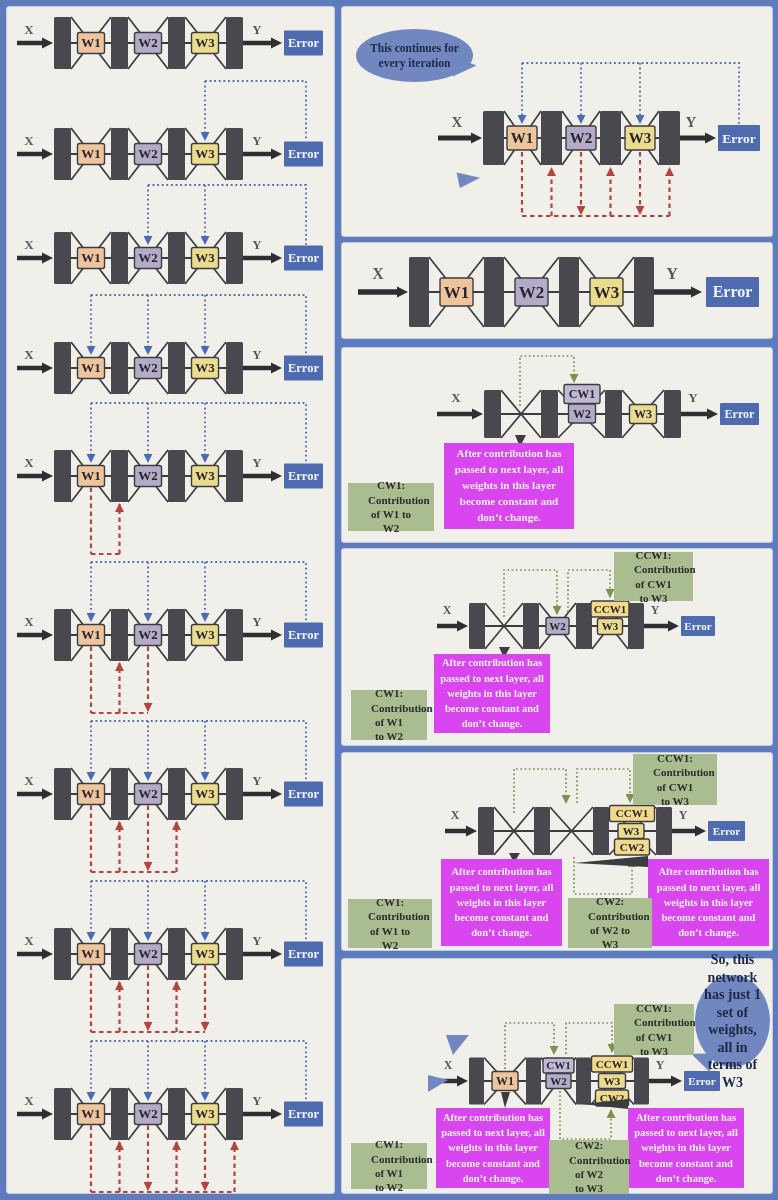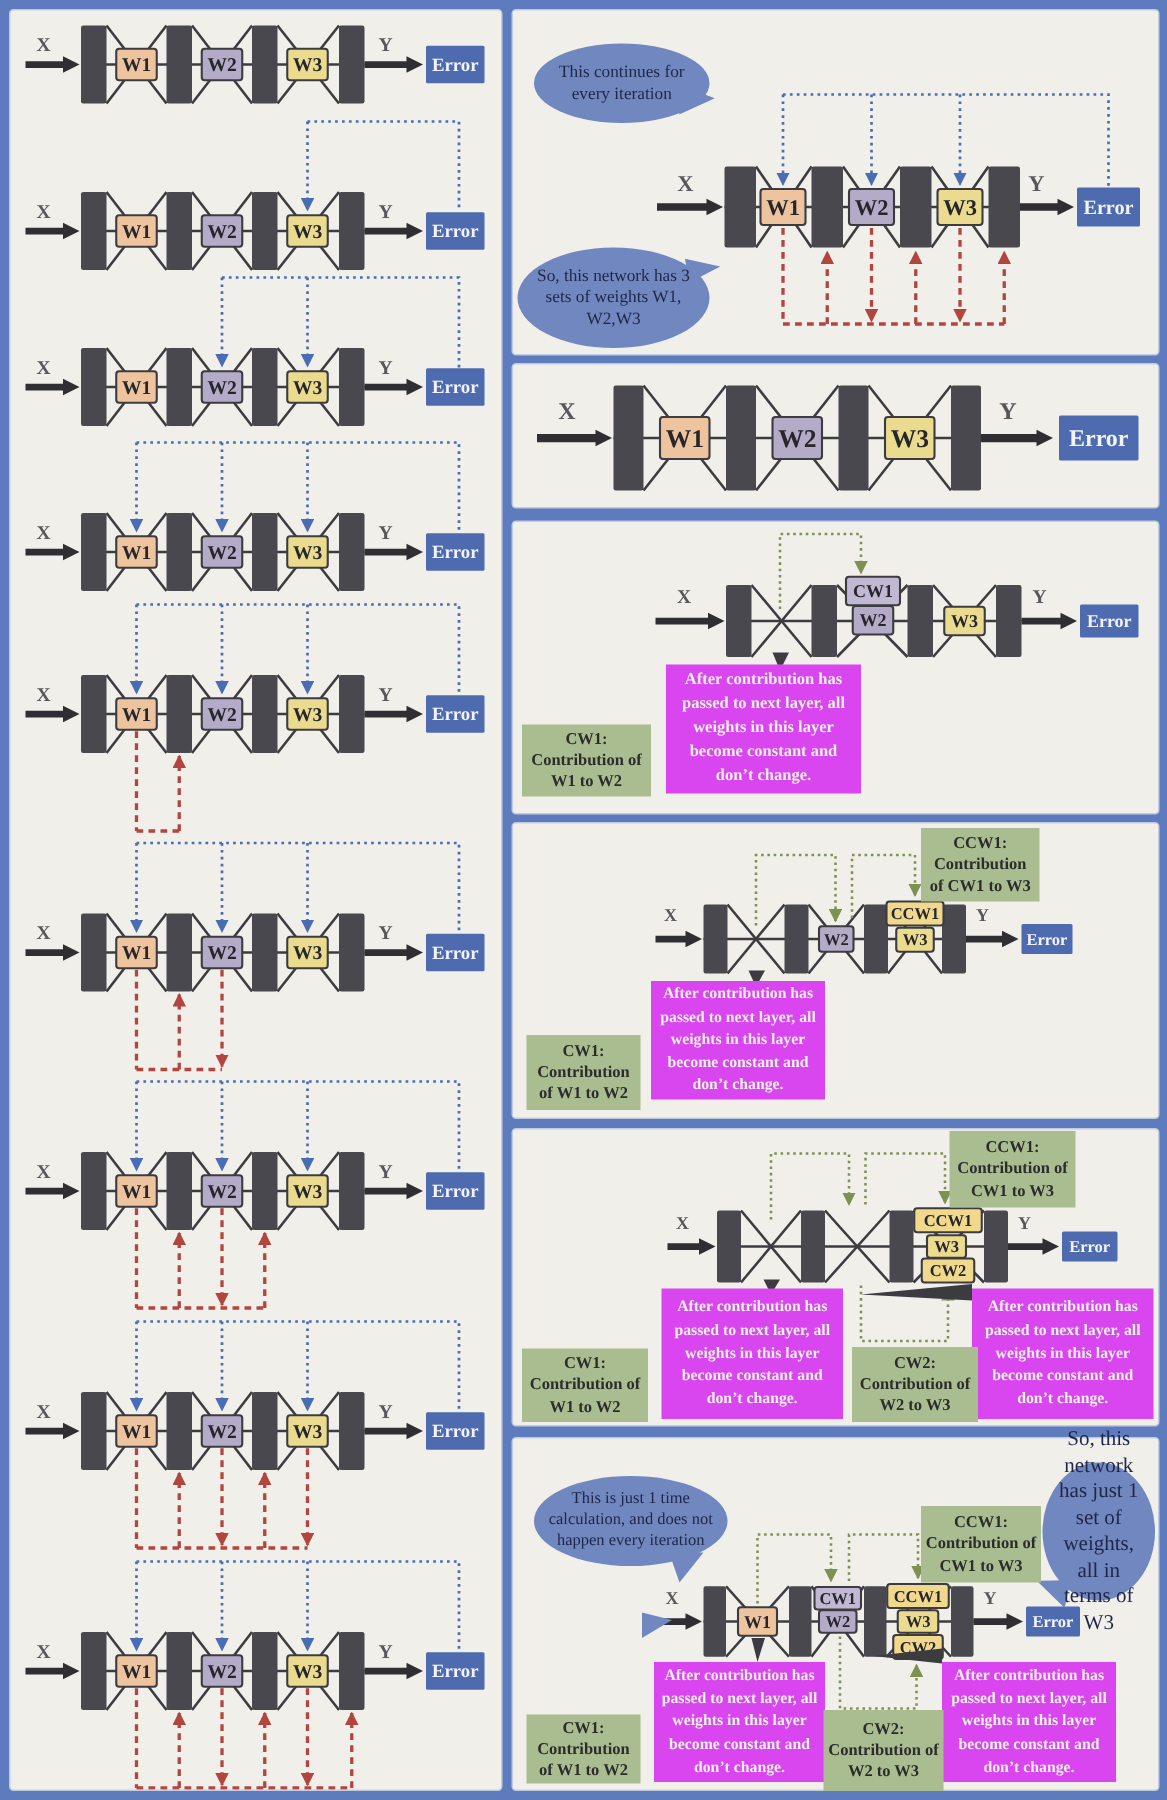--- a/index.html
+++ b/index.html
@@ -3,28 +3,28 @@
 <meta charset="utf-8">
 <style>
   html,body{margin:0;padding:0}
   #app{position:relative;width:778px;height:1200px;background:#5d7bbd;overflow:hidden;
        font-family:"Liberation Serif","DejaVu Serif",serif;}
   .panel{position:absolute;background:#f0efea;border:1px solid #c2cbdf;border-radius:3px;box-sizing:border-box}
   .panel svg{position:absolute;left:0;top:0}
   .ttl{position:absolute;left:0;right:0;text-align:center;font-weight:bold;color:#4b4b50;
        font-size:15px;letter-spacing:.4px}
   .bubble{position:absolute;background:#7187c0;border-radius:50%;display:flex;align-items:center;
-          justify-content:center;text-align:center;font-weight:normal;color:#1f2747;
+          justify-content:center;text-align:center;font-weight:bold;color:#1f2747;
           padding:6px 9px;box-sizing:border-box;font-size:11.5px;line-height:1.25;z-index:3}
   .tail{position:absolute;width:0;height:0;z-index:2}
   .tip{position:absolute;background:#d946ef;color:#efefec;font-weight:bold;text-align:center;
        font-size:10.5px;line-height:1.45;padding:6px 5px;box-sizing:border-box;display:flex;
        align-items:center;justify-content:center;z-index:3}
   .glab{position:absolute;background:#a9bd90;color:#2c2c2c;font-weight:bold;text-align:center;
-        font-size:11px;line-height:1.3;padding:4px 3px;box-sizing:border-box;display:flex;
+        font-size:11px;line-height:1.3;padding:4px 20px;box-sizing:border-box;display:flex;
         flex-direction:column;justify-content:center;z-index:3}
   svg text{font-family:"Liberation Serif","DejaVu Serif",serif;font-weight:bold}
 </style>
 </head>
 <body>
 
 <div id="app">
 
   <section class="panel" style="left:6px;top:6px;width:329px;height:1188px">
     <svg id="svg-left" width="327" height="1186">
@@ -366,21 +366,20 @@
         <path d="M180,209 L327.5,209" fill="none" stroke="#b2453f" stroke-dasharray="4.5 3.5" stroke-width="2.2"></path>
         <path d="M180,145 L180,209" fill="none" stroke="#b2453f" stroke-dasharray="4.5 3.5" stroke-width="2.2"></path>
         <path d="M209.5,209 L209.5,161" fill="none" stroke="#b2453f" stroke-dasharray="4.5 3.5" stroke-width="2.2" marker-end="url(#Ar)"></path>
         <path d="M239,145 L239,207" fill="none" stroke="#b2453f" stroke-dasharray="4.5 3.5" stroke-width="2.2" marker-end="url(#Ar)"></path>
         <path d="M268.5,209 L268.5,161" fill="none" stroke="#b2453f" stroke-dasharray="4.5 3.5" stroke-width="2.2" marker-end="url(#Ar)"></path>
         <path d="M298,145 L298,207" fill="none" stroke="#b2453f" stroke-dasharray="4.5 3.5" stroke-width="2.2" marker-end="url(#Ar)"></path>
         <path d="M327.5,209 L327.5,161" fill="none" stroke="#b2453f" stroke-dasharray="4.5 3.5" stroke-width="2.2" marker-end="url(#Ar)"></path>
       </svg>
     <div class="bubble" style="left:14px;top:22px;width:117px;height:53px">This continues for every iteration</div>
     <div class="tail" style="left:112px;top:52px;border-top:5px solid transparent;border-bottom:14px solid transparent;border-left:22px solid #7187c0;transform:rotate(8deg)"></div>
-    <div class="bubble" style="left:3px;top:158px;width:128px;height:67px">So, this network has 3 sets of weights W1, W2,W3</div>
     <div class="tail" style="left:116px;top:163px;border-top:10px solid transparent;border-bottom:6px solid transparent;border-left:22px solid #7187c0;transform:rotate(-12deg)"></div>
   </section>
 
   <section class="panel" style="left:341px;top:242px;width:432px;height:97px">
     <svg id="svg-p2" width="430" height="95">
         <line x1="67" y1="49" x2="312" y2="49" stroke="#3c3c40" stroke-width="1.8"></line>
         <rect x="67" y="14" width="20" height="70" rx="1.5" fill="#48484e"></rect>
         <rect x="142" y="14" width="20" height="70" rx="1.5" fill="#48484e"></rect>
         <rect x="217" y="14" width="20" height="70" rx="1.5" fill="#48484e"></rect>
         <rect x="292" y="14" width="20" height="70" rx="1.5" fill="#48484e"></rect>
@@ -611,21 +610,20 @@
         <path d="M340,122 L329,116.5 L329,127.5 Z" fill="#2e2e33"></path>
         <text x="318" y="110" font-size="12" fill="#58585c" text-anchor="middle">Y</text>
         <rect x="342" y="112" width="36" height="20" rx="1" fill="#4e6bb0"></rect>
         <text x="360" y="125.74" font-size="11" fill="#f2f4fa" text-anchor="middle">Error</text>
         <path d="M163,110 L163,64 L212,64 L212,95" fill="none" stroke="#7d9150" stroke-dasharray="1.7 2.5" stroke-width="1.7" marker-end="url(#Wg)"></path>
         <path d="M224,95 L224,64 L270,64 L270,93" fill="none" stroke="#7d9150" stroke-dasharray="1.7 2.5" stroke-width="1.7" marker-end="url(#Wg)"></path>
         <path d="M218,132 L218,180 L269,180 L269,151" fill="none" stroke="#7d9150" stroke-dasharray="1.7 2.5" stroke-width="1.7" marker-end="url(#Wg)"></path>
         <path d="M159,133 L168,133 L163,149 Z" fill="#3c3c40"></path>
         <path d="M240,145 L286,140 L286,150 Z" fill="#3c3c40"></path>
       </svg>
-    <div class="bubble" style="left:14px;top:25px;width:129px;height:60px;font-size:11px">This is just 1 time calculation, and does not happen every iteration</div>
     <div class="tail" style="left:104px;top:76px;border-left:7px solid transparent;border-right:16px solid transparent;border-top:20px solid #7187c0"></div>
     <div class="tail" style="left:86px;top:116px;border-top:5px solid transparent;border-bottom:12px solid transparent;border-left:20px solid #7187c0"></div>
     <div class="bubble" style="left:353px;top:16px;width:75px;height:92px;font-size:14px">So, this network has just 1 set of weights, all in terms of W3</div>
     <div class="tail" style="left:348px;top:92px;border-top:5px solid transparent;border-bottom:14px solid transparent;border-right:22px solid #7187c0;transform:rotate(12deg)"></div>
     <div class="glab" style="left:272px;top:45px;width:80px;height:51px">
       <span>CCW1:</span>
       <span>Contribution of CW1 to W3</span>
     </div>
     <div class="tip" style="left:94px;top:149px;width:114px;height:80px">After contribution has passed to next layer, all weights in this layer become constant and don’t change.</div>
     <div class="tip" style="left:286px;top:149px;width:116px;height:80px">After contribution has passed to next layer, all weights in this layer become constant and don’t change.</div>

